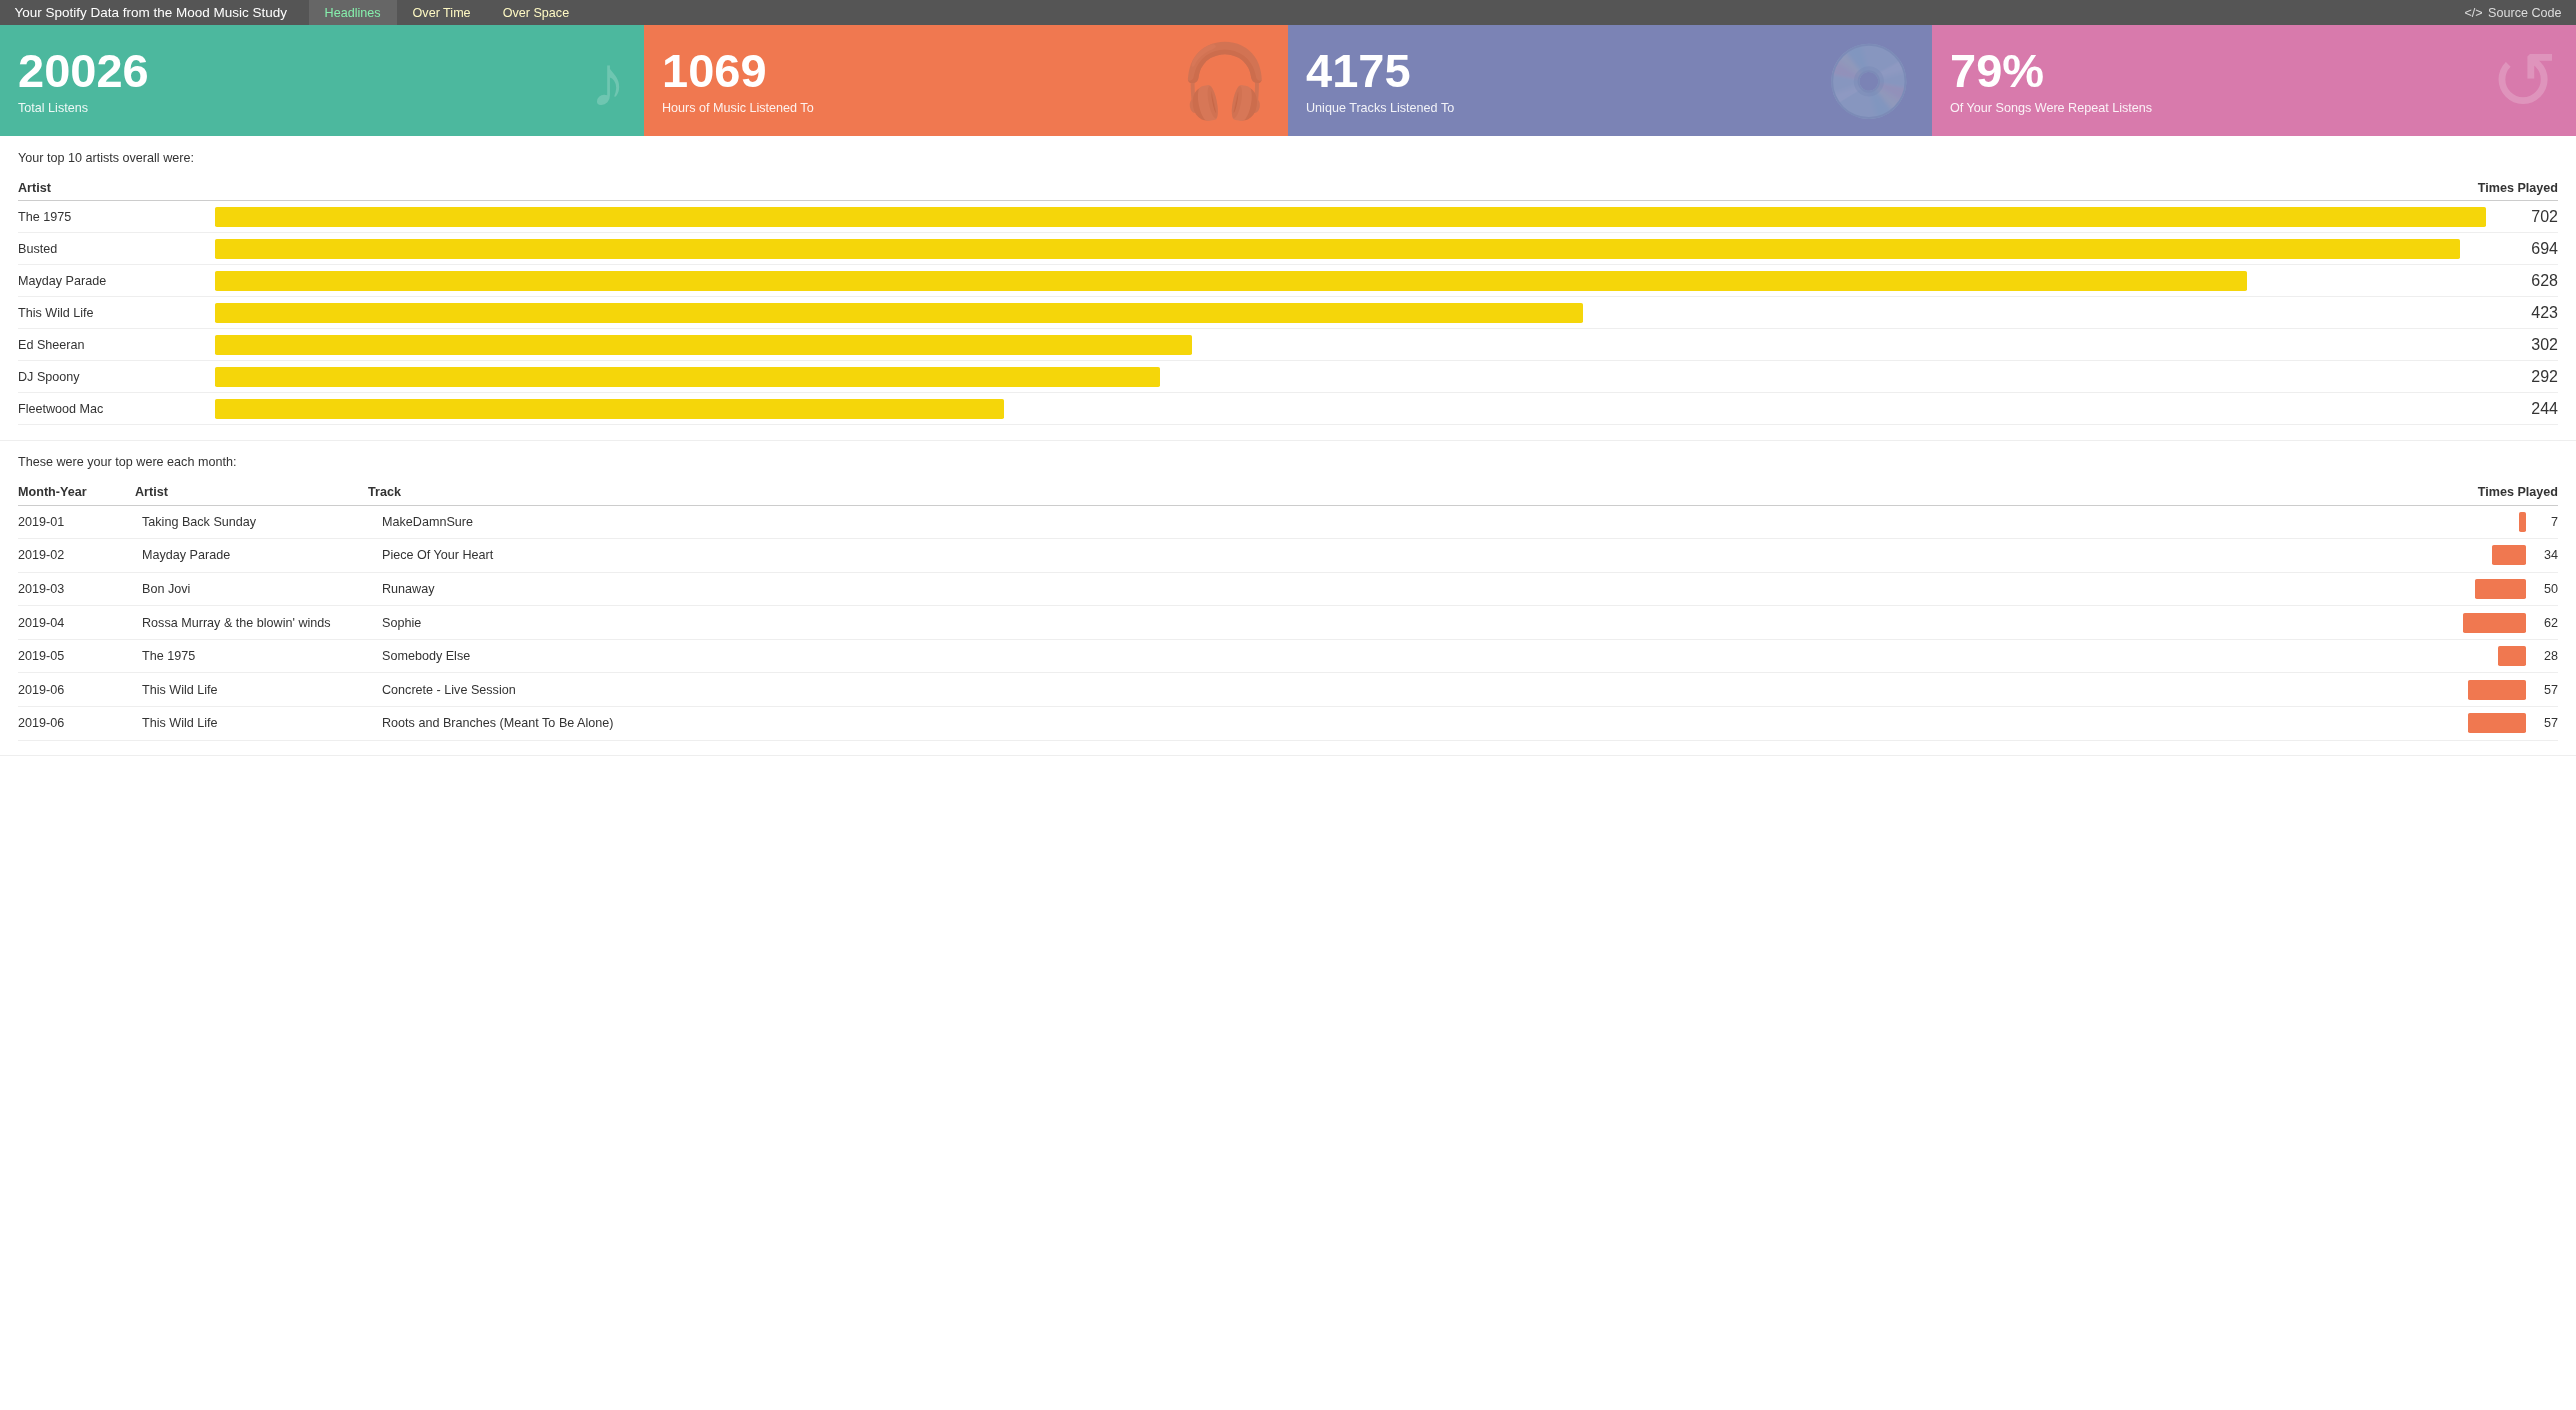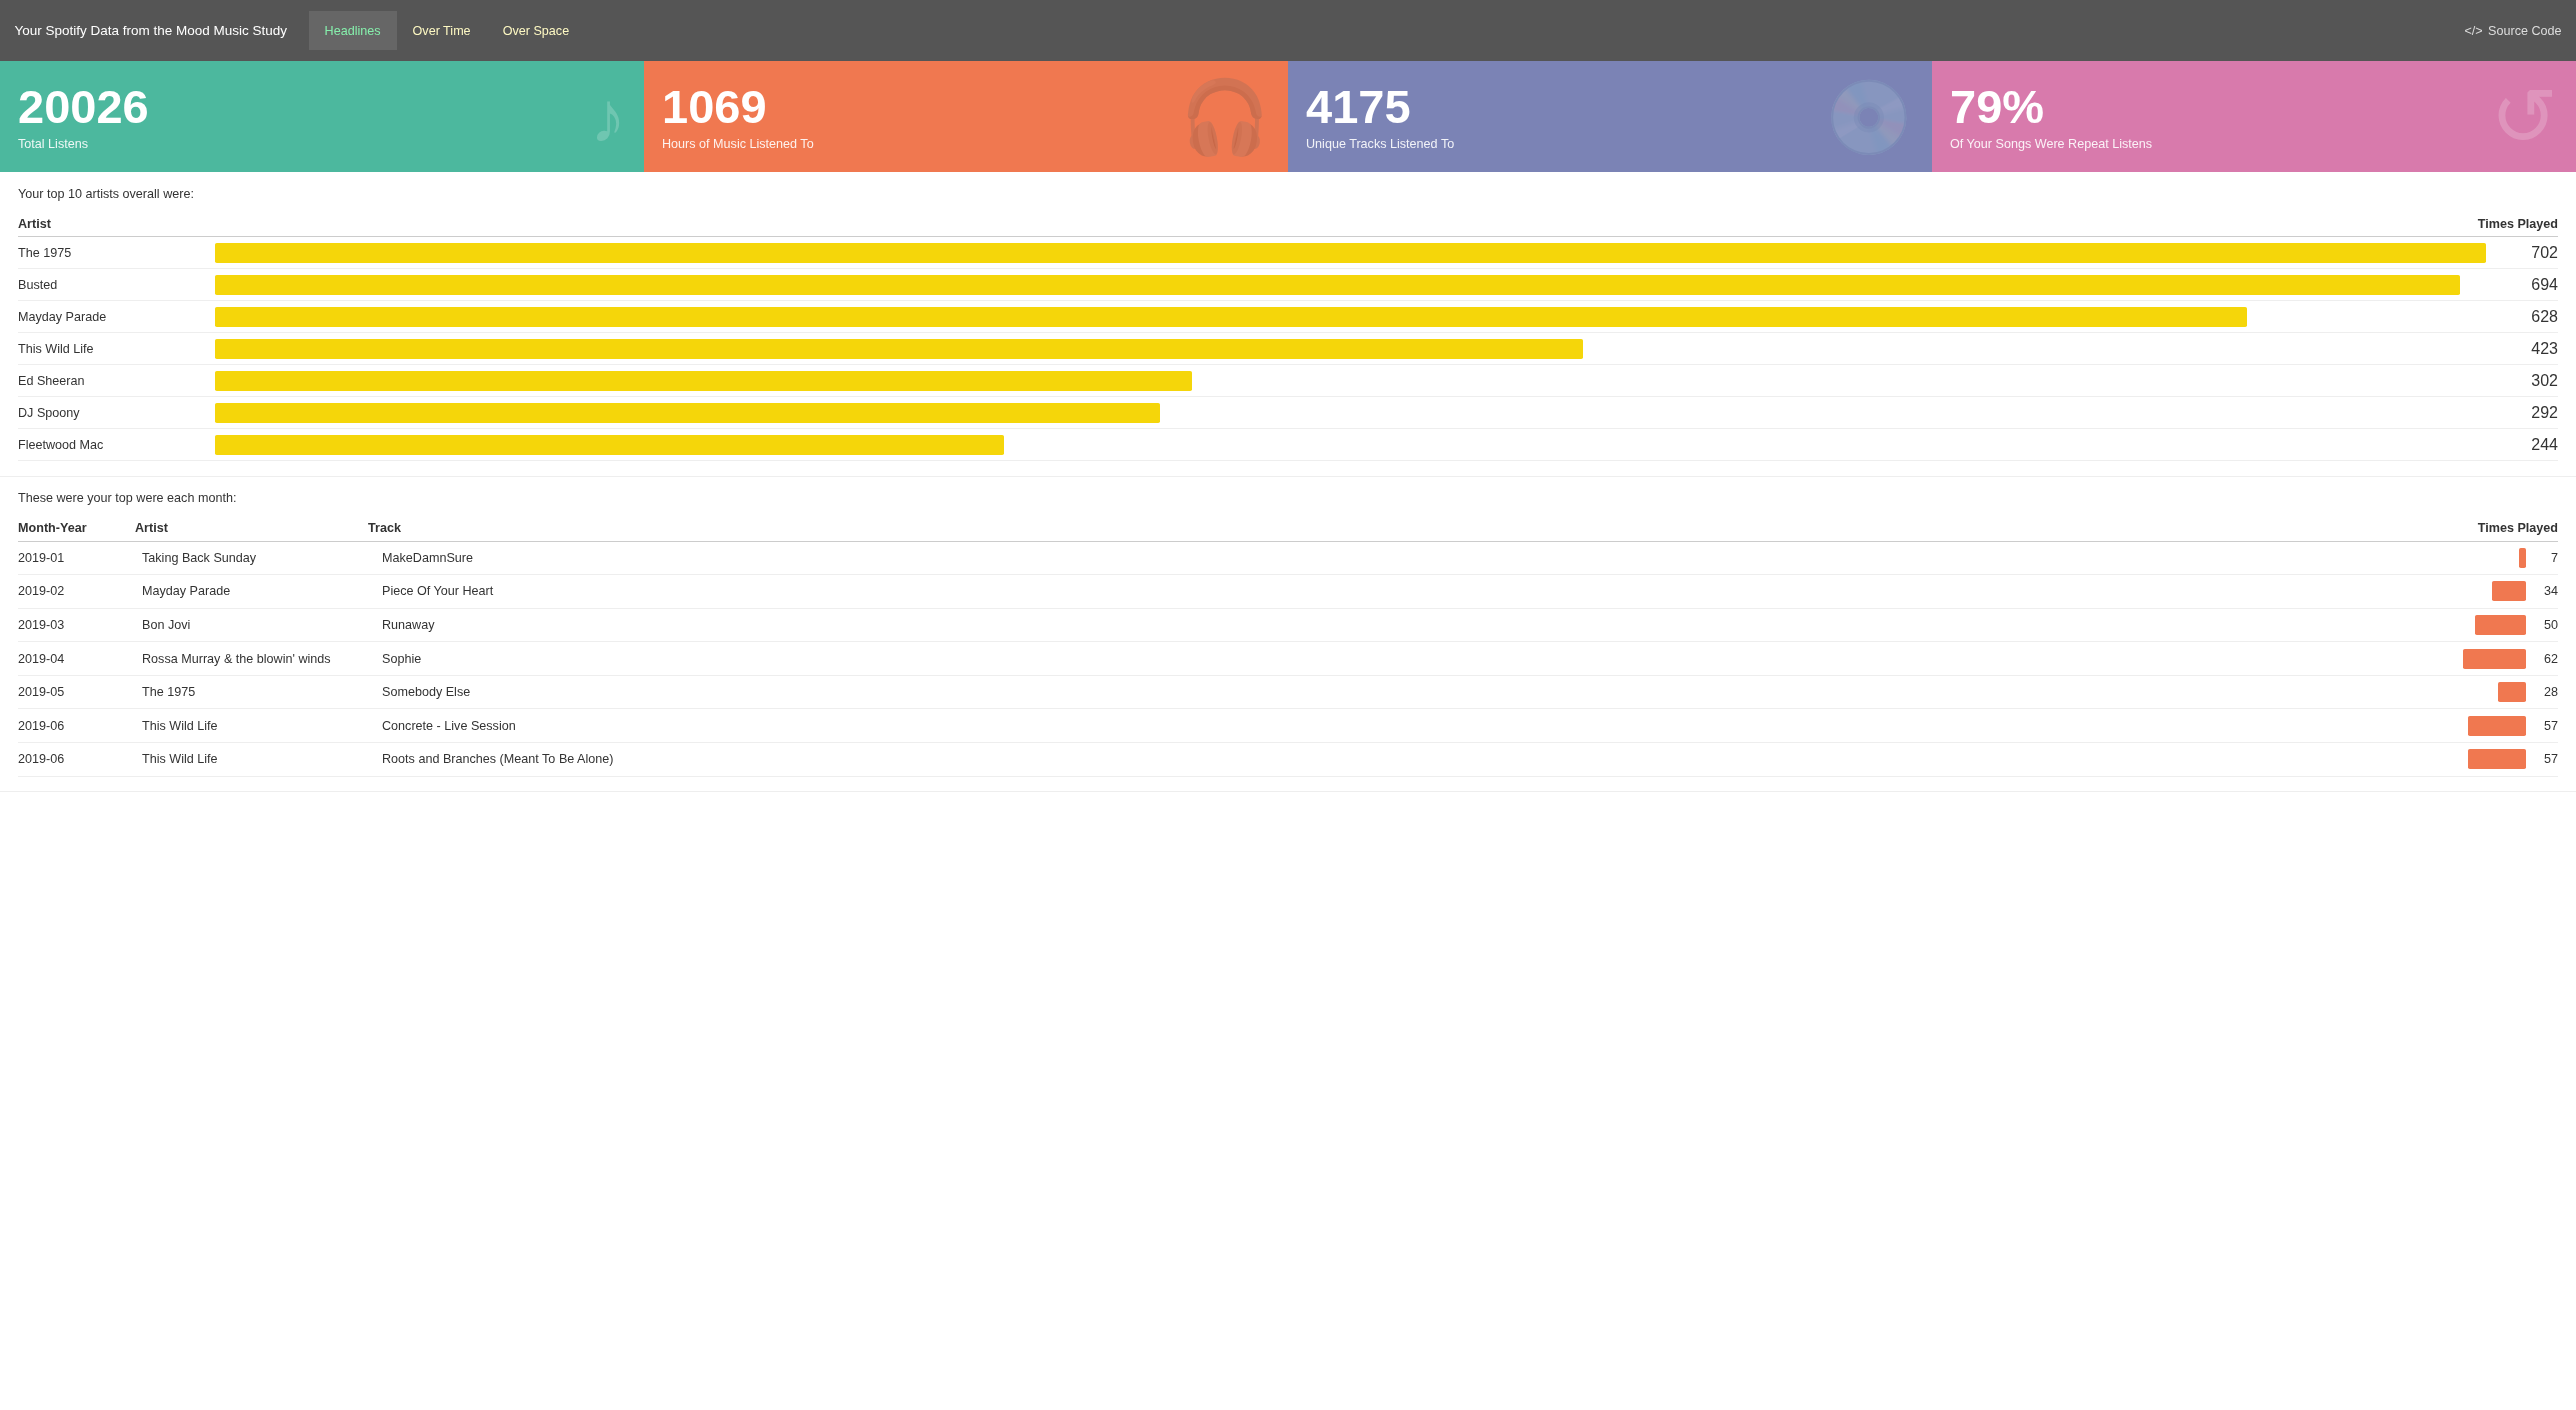--- a/index.html
+++ b/index.html
@@ -4,21 +4,21 @@
   <style>
     * { margin: 0; padding: 0; box-sizing: border-box; }
     body { font-family: Arial, sans-serif; background: #fff; font-size: 12.6px; color: #333; }
 
     
     .nav {
       background: #555;
       display: flex;
       align-items: center;
       padding: 0 14.4px;
-      height: 61px;
+      height: 25px;
     }
     .nav-title {
       color: #fff;
       font-size: 13.5px;
       margin-right: 21.5px;
       white-space: nowrap;
     }
     .nav-tabs {
       display: flex;
       gap: 0;

